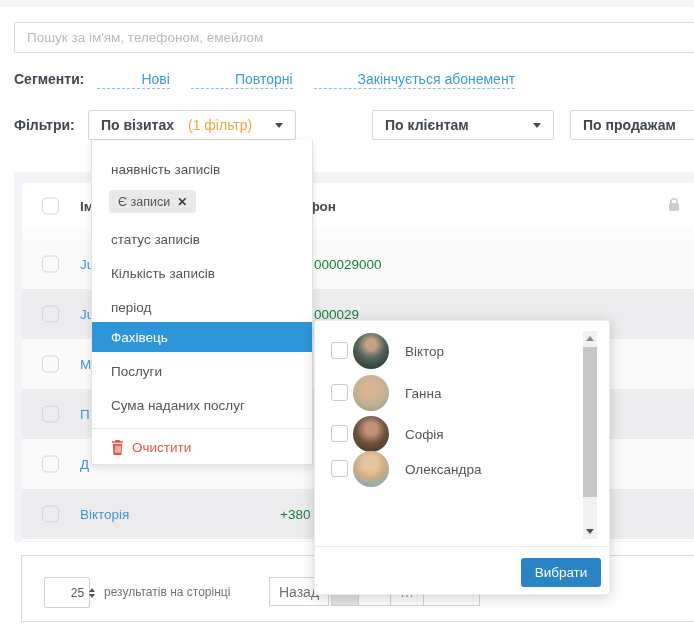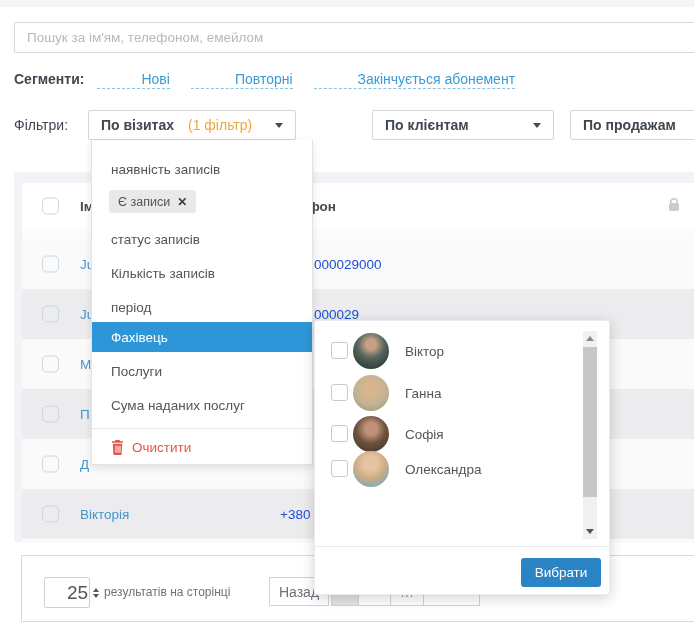--- a/index.html
+++ b/index.html
@@ -15,21 +15,21 @@
     color:#444; outline:none; font-family:inherit; }
   .search-input::placeholder { color:#b4bac0; }
 
   
   .segments { position:absolute; left:14px; top:71px; font-size:14px; display:flex; align-items:baseline; }
   .segments .seg-label { font-weight:bold; color:#3f4750; margin-right:13px; }
   .seg-link { color:#3b9bd4; text-decoration:none; border-bottom:1px dashed #86c4e6;
     margin-right:21px; padding-bottom:1px; cursor:pointer;padding-left:44px; }
 
   
-  .filters-label { position:absolute; left:14px; top:117px; font-size:14px; font-weight:normal; color:#3f4750; }
+  .filters-label { position:absolute; left:14px; top:117px; font-size:14px; font-weight:bold; color:#3f4750; }
   .fbtn { position:absolute; top:110px; height:30px; border:1px solid #d5d5d7; background:#fff;
     border-radius:2px; display:flex; align-items:center; padding:0 12px; font-size:14px;
     font-weight:bold; color:#3f4750; cursor:pointer; }
   .fbtn .badge { font-weight:normal; color:#eda73f; margin-left:14px; }
   .caret { width:0; height:0; border-left:4px solid transparent; border-right:4px solid transparent;
     border-top:5px solid #4a4a4a; margin-left:auto; }
   #fbtn-visits { left:88px; width:208px; }
   #fbtn-clients { left:372px; width:182px; }
   #fbtn-sales { left:570px; width:140px; }
 
@@ -40,29 +40,29 @@
   .trow { position:absolute; left:0; width:692px; height:50px; }
   .trow.shade { background:#ececee; }
   .trow.light { background:#fafafb; }
   .cbx { position:absolute; left:20px; top:50%; transform:translateY(-50%);
     width:17px; height:17px; border:1px solid #c7d8e2; border-radius:5px; background:transparent; cursor:pointer; }
   .th-text { position:absolute; top:50%; transform:translateY(-50%); font-size:13.5px;
     font-weight:bold; color:#434a54; white-space:nowrap; }
   .cell-name { position:absolute; left:58px; top:50%; transform:translateY(-50%);
     font-size:13.5px; color:#4297cf; text-decoration:none; white-space:nowrap; cursor:pointer; }
   .cell-phone { position:absolute; top:50%; transform:translateY(-50%); font-size:13.5px;
-    color:#1d4ed8; white-space:nowrap;text-align:center; }
+    color:#15803d; white-space:nowrap;text-align:center; }
   .lock { position:absolute; left:646px; top:14px; }
 
   
   .pager { position:absolute; left:21px; top:555px; width:680px; height:67px; background:#fff;
     border:1px solid #d9d9db; z-index:1; }
   .per-select { position:absolute; left:22px; top:21px; width:46px; height:31px;
     border:1px solid #cfcfd1; border-radius:2px; display:flex; align-items:center;
-    justify-content:center; gap:5px; font-size:19px; color:#555; cursor:pointer; background:#fff;padding-left:32px; }
+    justify-content:center; gap:5px; font-size:12px; color:#555; cursor:pointer; background:#fff;padding-left:32px; }
   .stepper { display:flex; flex-direction:column; gap:2px; }
   .stepper i { width:0; height:0; border-left:3.5px solid transparent; border-right:3.5px solid transparent; }
   .stepper .up { border-bottom:4px solid #555; }
   .stepper .dn { border-top:4px solid #555; }
   .per-label { position:absolute; left:82px; top:29px; font-size:12px; color:#6a737b; }
   .pbtn { position:absolute; top:21px; height:29px; border:1px solid #d3d3d5; background:#fff;
     display:flex; align-items:center; justify-content:center; font-size:14px; color:#6a737b; cursor:pointer; }
   .pbtn.active { background:#e3e3e5; }
   #pg-back { left:247px; width:60px; }
   #pg-1 { left:309px; width:28px; }

